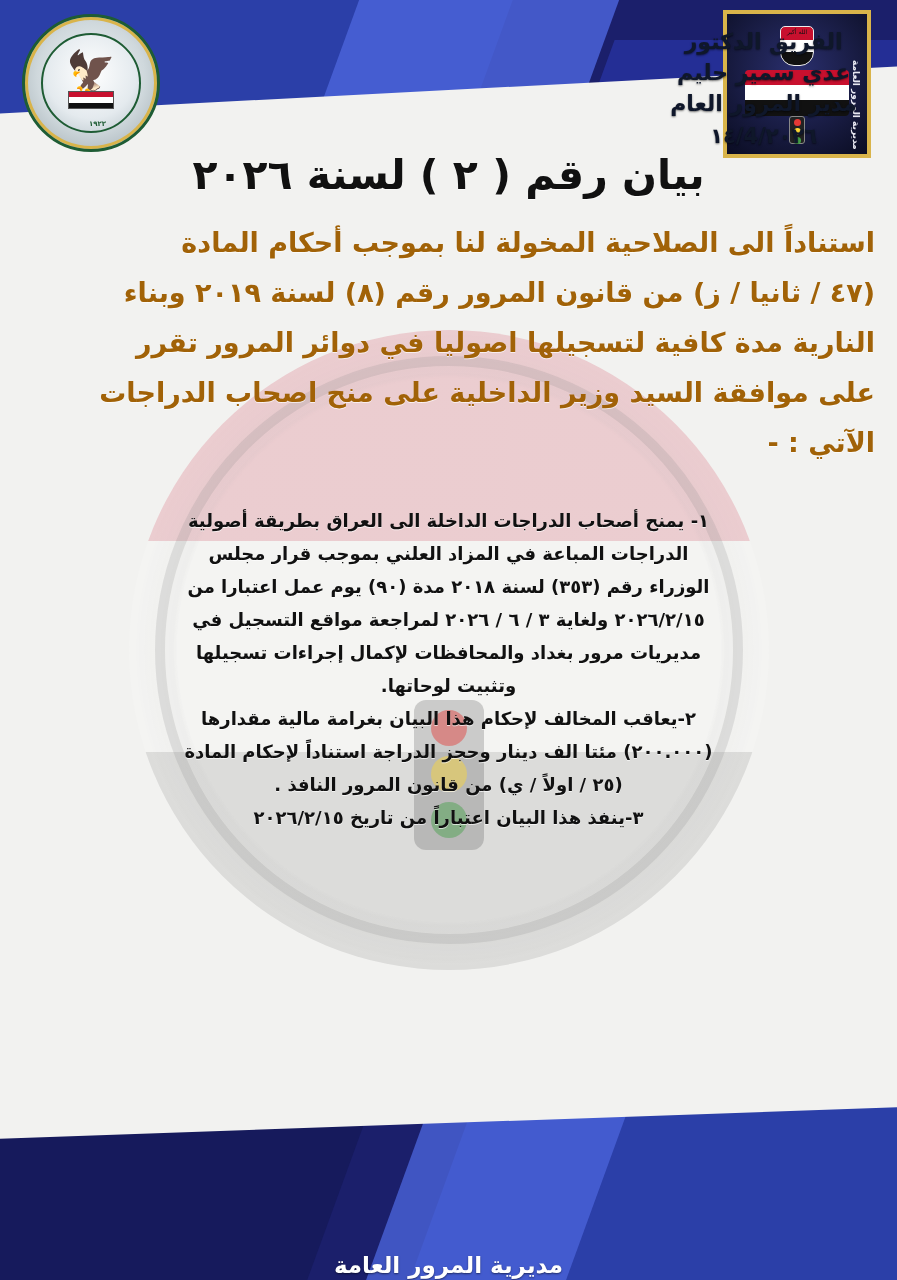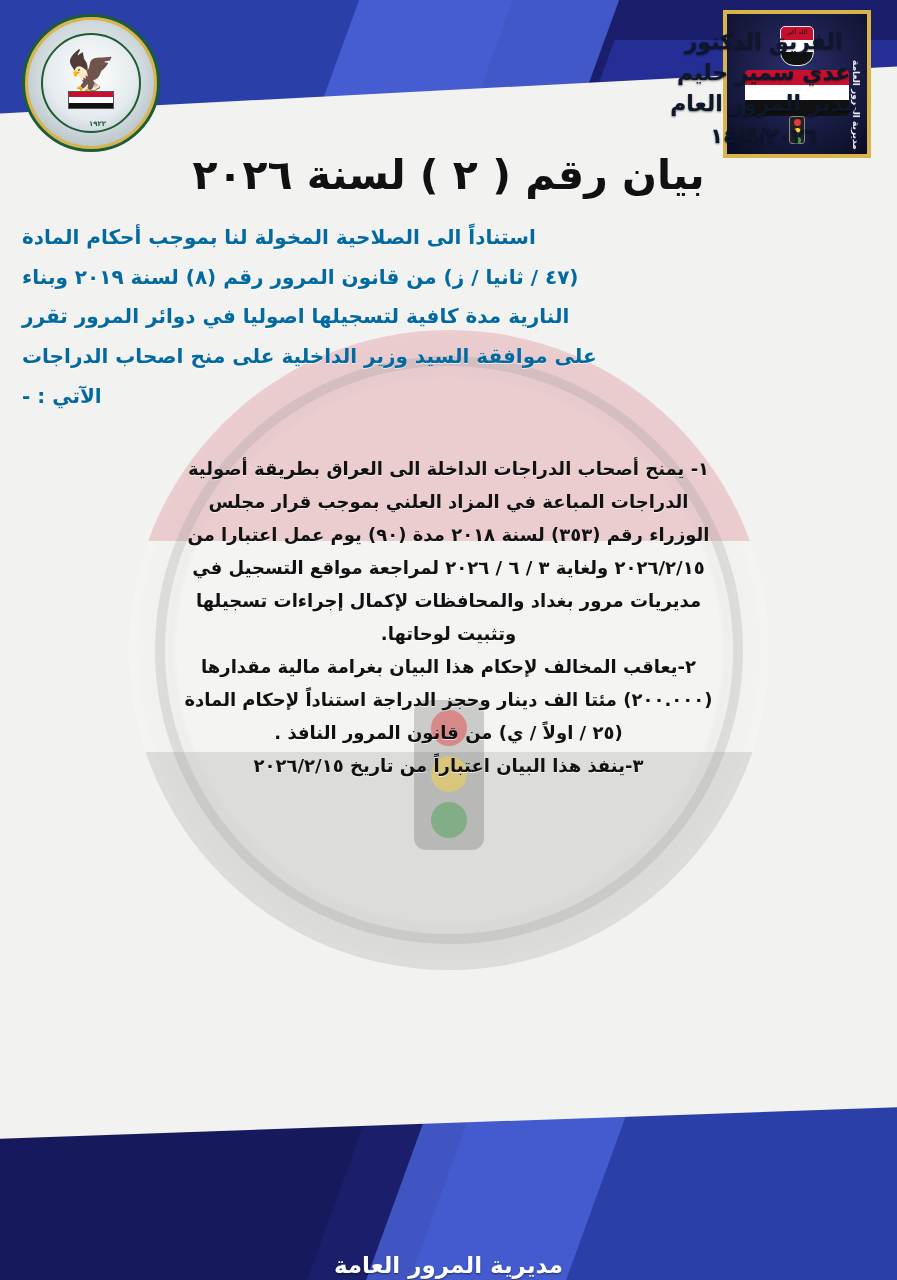--- a/index.html
+++ b/index.html
@@ -221,25 +221,25 @@
   .title {
     font-size: 41px;
     font-weight: bold;
     color: #111;
     letter-spacing: 0px;
     margin: 10px 0 22px 0;
     line-height: 1.25;
     text-shadow: 0 1px 0 rgba(255,255,255,.7);
   }
   .para {
-    font-size: 20px;
-    font-weight: bold;
-    color: #0369a1;
+    font-size: 27px;
+    font-weight: bold;
+    color: #a16207;
     line-height: 1.48;
-    text-align: left;
+    text-align: right;
     margin: 0 0 10px 0;
     text-shadow: 0 1px 0 rgba(255,255,255,.65);
   }
   .spacer { height: 34px; }
   .clause {
     font-size: 18px;
     font-weight: bold;
     color: #111;
     line-height: 1.5;
     text-align: center;

